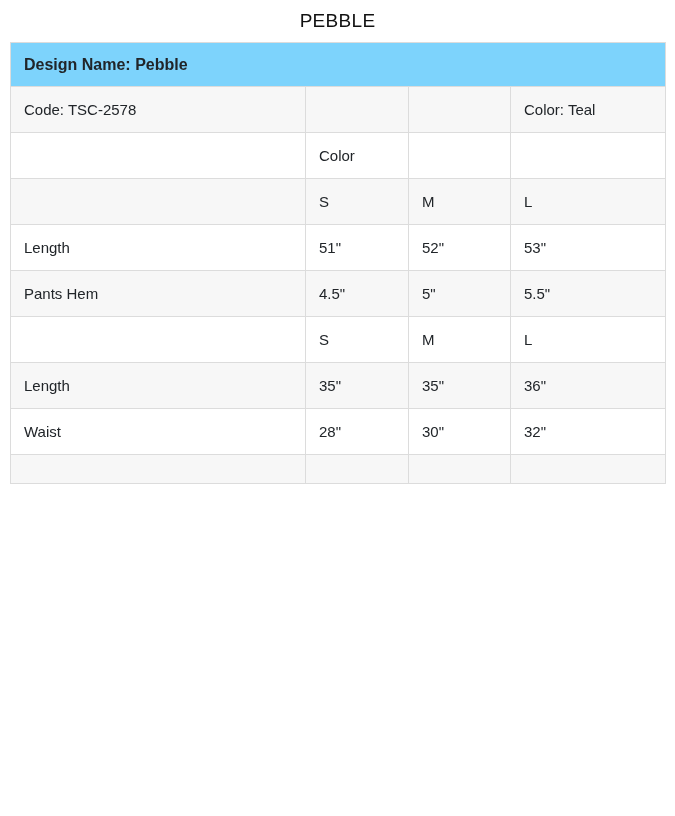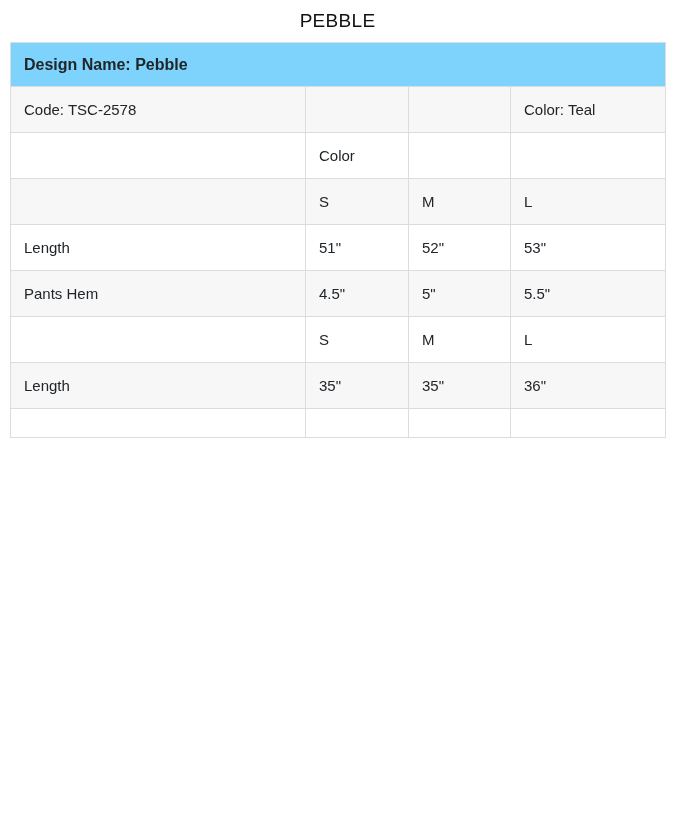--- a/index.html
+++ b/index.html
@@ -91,20 +91,26 @@
       <td>S</td>
       <td>M</td>
       <td>L</td>
     </tr>
     <tr>
       <td>Length</td>
       <td>35"</td>
       <td>35"</td>
       <td>36"</td>
     </tr>
+    <tr>
+      <td>Waist</td>
+      <td>28"</td>
+      <td>30"</td>
+      <td>32"</td>
+    </tr>
 
     <tr class="row-empty">
       <td></td>
       <td></td>
       <td></td>
       <td></td>
     </tr>
   </tbody>
 </table>
 

